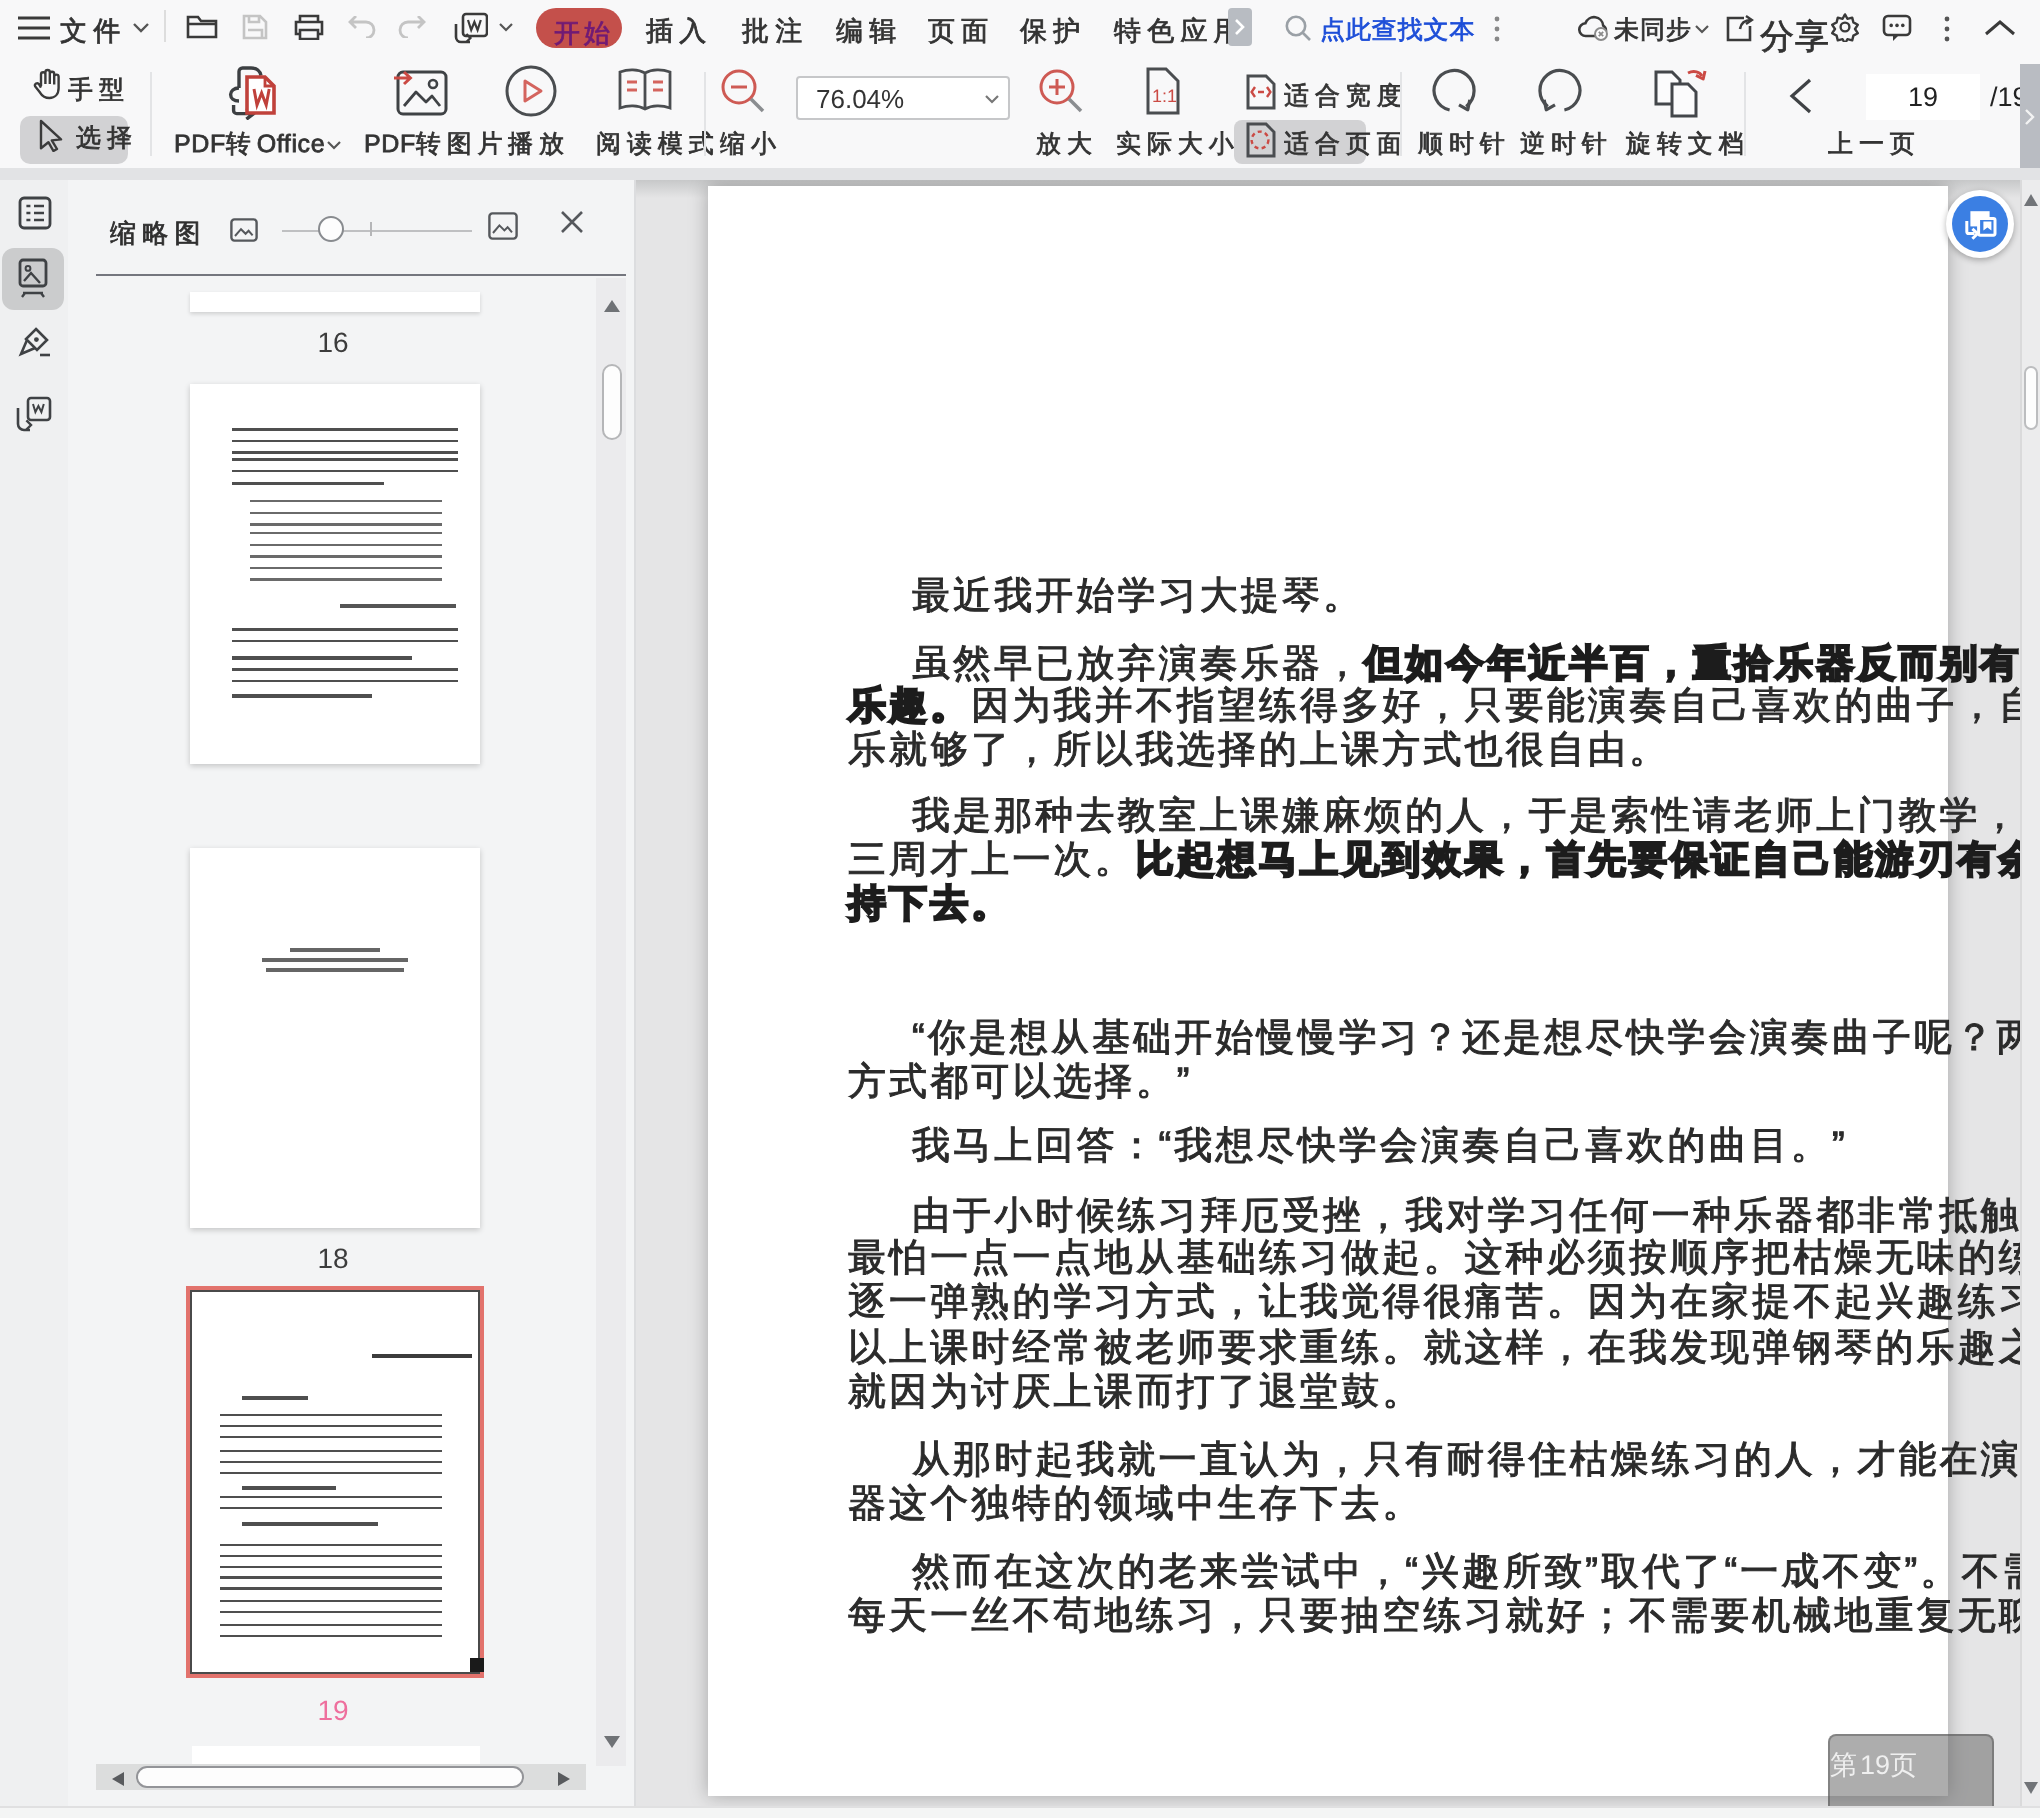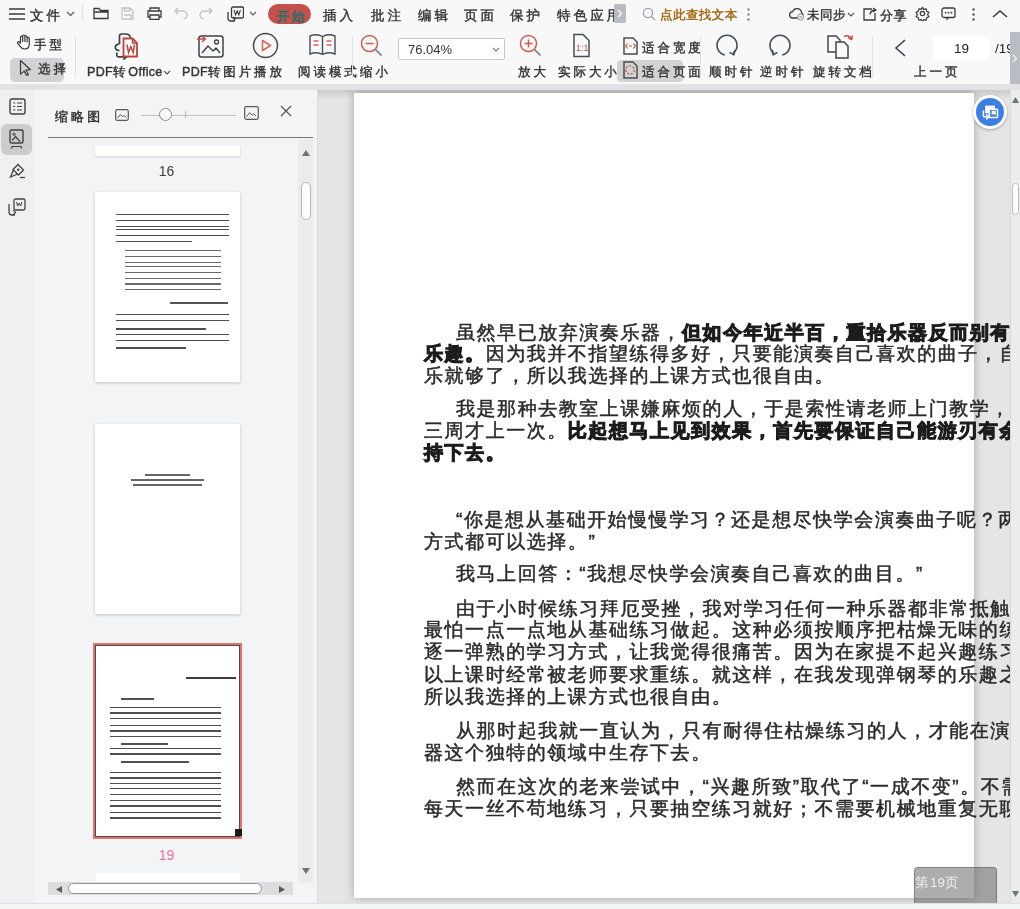--- a/index.html
+++ b/index.html
@@ -52,56 +52,56 @@
  <svg class="abs" style="left:227px;top:6px" width="17" height="16" viewBox="0 0 17 16">
       <rect x="4.5" y="1" width="12" height="11" rx="1.5" stroke="#3a3a3a" fill="none" stroke-width="1.3"></rect>
       <path d="M7 4l1.6 5 1.6-4 1.6 4L13.4 4" stroke="#3a3a3a" fill="none" stroke-width="1.1"></path>
       <path d="M1 6v6.5a2.5 2.5 0 0 0 2.5 2.5H8" stroke="#3a3a3a" fill="none" stroke-width="1.3"></path>
       <path d="M6.2 13l2 2-2 2" stroke="#3a3a3a" fill="none" stroke-width="1.2" transform="translate(0,-2)"></path>
     </svg>
  <svg class="abs" style="left:249px;top:11px" width="8" height="5" viewBox="0 0 8 5">
       <path d="M1 1l3 3 3-3" stroke="#555" fill="none" stroke-width="1.1"></path>
     </svg>
  <div class="abs" style="left:268px;top:4px;width:43px;height:20px;background:#c4504b;border-radius:10px"></div>
- <div class="menulab" style="left:277px;color:#0f766e;letter-spacing:2px;font-size:13px;top:8px">开始</div>
+ <div class="menulab" style="left:277px;color:#701a75;letter-spacing:2px;font-size:13px;top:8px">开始</div>
  <div class="menulab" style="left:323px">插入</div>
  <div class="menulab" style="left:371px">批注</div>
  <div class="menulab" style="left:418px">编辑</div>
  <div class="menulab" style="left:464px">页面</div>
  <div class="menulab" style="left:510px">保护</div>
  <div class="menulab" style="left:557px">特色应用</div>
  <div class="abs" style="left:614px;top:4px;width:12px;height:19px;background:#b8bcc2;border-radius:2px"></div>
  <svg class="abs" style="left:617px;top:9px" width="6" height="9" viewBox="0 0 6 9">
       <path d="M1 1l3.5 3.5L1 8" stroke="#fff" fill="none" stroke-width="1.3"></path>
     </svg>
  <svg class="abs" style="left:642px;top:7px" width="14" height="14" viewBox="0 0 14 14">
       <circle cx="6" cy="6" r="4.6" stroke="#9aa0a6" fill="none" stroke-width="1.3"></circle>
       <path d="M9.5 9.5L13 13" stroke="#9aa0a6" stroke-width="1.3"></path>
     </svg>
- <div class="menulab" style="left:660px;font-size:12.5px;color:#a16207;letter-spacing:0.45px">点此查找文本</div>
+ <div class="menulab" style="left:660px;font-size:12.5px;color:#1d4ed8;letter-spacing:0.45px">点此查找文本</div>
  <svg class="abs" style="left:747px;top:8px" width="3" height="13" viewBox="0 0 3 13">
       <circle cx="1.5" cy="1.5" r="1.2" fill="#888"></circle>
       <circle cx="1.5" cy="6.5" r="1.2" fill="#888"></circle>
       <circle cx="1.5" cy="11.5" r="1.2" fill="#888"></circle>
     </svg>
  <svg class="abs" style="left:789px;top:7px" width="17" height="14" viewBox="0 0 17 14">
       <path d="M4 11a3.2 3.2 0 0 1-.3-6.4A4.6 4.6 0 0 1 12.6 5.8 2.9 2.9 0 0 1 12 11z" stroke="#3a3a3a" fill="none" stroke-width="1.3"></path>
       <circle cx="11.5" cy="10" r="3" fill="#fbfbfc" stroke="#8a8a8a" stroke-width="1"></circle>
       <path d="M10.4 8.9l2.2 2.2M12.6 8.9l-2.2 2.2" stroke="#8a8a8a" stroke-width="0.9"></path>
     </svg>
  <div class="menulab" style="left:807px;font-size:12.5px;letter-spacing:0.5px">未同步</div>
  <svg class="abs" style="left:847px;top:12px" width="8" height="5" viewBox="0 0 8 5">
       <path d="M1 1l3 3 3-3" stroke="#555" fill="none" stroke-width="1.1"></path>
     </svg>
  <svg class="abs" style="left:862px;top:7px" width="15" height="14" viewBox="0 0 15 14">
       <path d="M10 2H2v11h11V6" stroke="#3a3a3a" fill="none" stroke-width="1.3"></path>
       <path d="M8 7.5C8.5 4.5 10.5 3 13.5 3" stroke="#3a3a3a" fill="none" stroke-width="1.3"></path>
       <path d="M11 1l3 2-3 2" stroke="#3a3a3a" fill="none" stroke-width="1.2"></path>
     </svg>
- <div class="menulab" style="left:880px;font-size:13px;letter-spacing:0.5px">分享</div>
+ <div class="menulab" style="left:880px;font-size:17px;letter-spacing:0.5px">分享</div>
  <svg class="abs" style="left:915px;top:6px" width="15" height="15" viewBox="0 0 15 15">
       <circle cx="7.5" cy="7.5" r="2.2" stroke="#3a3a3a" fill="none" stroke-width="1.2"></circle>
       <path d="M7.5 1.2l1.2 2.2 2.4-.6 .6 2.4 2.2 1.2-1.4 2.1 1.4 2.1-2.2 1.2-.6 2.4-2.4-.6-1.2 2.2-1.2-2.2-2.4 .6-.6-2.4-2.2-1.2 1.4-2.1-1.4-2.1 2.2-1.2 .6-2.4 2.4 .6z" stroke="#3a3a3a" fill="none" stroke-width="1.2" stroke-linejoin="round"></path>
     </svg>
  <svg class="abs" style="left:941px;top:7px" width="15" height="14" viewBox="0 0 15 14">
       <rect x="1" y="1" width="13" height="9.5" rx="2" stroke="#3a3a3a" fill="none" stroke-width="1.3"></rect>
       <path d="M5.5 10.5v3l3-3" fill="#3a3a3a"></path>
       <circle cx="4.6" cy="5.7" r="0.9" fill="#3a3a3a"></circle>
       <circle cx="7.5" cy="5.7" r="0.9" fill="#3a3a3a"></circle>
       <circle cx="10.4" cy="5.7" r="0.9" fill="#3a3a3a"></circle>
@@ -290,20 +290,21 @@
    <div class="abs" style="left:21px;top:122px;width:113px;height:11px;background:repeating-linear-gradient(#4f4f4f 0 1.3px,transparent 1.3px 5.8px)"></div>
    <div class="abs" style="left:21px;top:136px;width:90px;height:2px;background:#4f4f4f"></div>
    <div class="abs" style="left:21px;top:142px;width:113px;height:11px;background:repeating-linear-gradient(#4f4f4f 0 1.3px,transparent 1.3px 5.8px)"></div>
    <div class="abs" style="left:21px;top:155px;width:70px;height:2px;background:#4f4f4f"></div>
  </div>
  <div class="abs" style="left:61px;top:334px;width:145px;height:190px;background:#fff;box-shadow:0 1px 3px rgba(0,0,0,0.2)">
    <div class="abs" style="left:50px;top:50px;width:45px;height:2px;background:#666"></div>
    <div class="abs" style="left:36px;top:55px;width:73px;height:2px;background:#666"></div>
    <div class="abs" style="left:38px;top:60px;width:69px;height:2px;background:#666"></div>
  </div>
+ <div class="abs" style="left:0;top:531px;width:265px;text-align:center;font-size:14px;color:#3c3c3c">18</div>
  <div class="abs" style="left:59px;top:553px;width:149px;height:196px;background:#fff;border:2px solid #e2726c;box-shadow:inset 0 0 0 1px #4a4a4a">
    <div class="abs" style="left:91px;top:32px;width:50px;height:2px;background:#3c3c3c"></div>
    <div class="abs" style="left:26px;top:53px;width:33px;height:2px;background:#4f4f4f"></div>
    <div class="abs" style="left:15px;top:62px;width:111px;height:15px;background:repeating-linear-gradient(#4f4f4f 0 1.2px,transparent 1.2px 5.4px)"></div>
    <div class="abs" style="left:15px;top:80px;width:111px;height:15px;background:repeating-linear-gradient(#4f4f4f 0 1.2px,transparent 1.2px 5.4px)"></div>
    <div class="abs" style="left:26px;top:98px;width:47px;height:2px;background:#4f4f4f"></div>
    <div class="abs" style="left:15px;top:103px;width:111px;height:10px;background:repeating-linear-gradient(#4f4f4f 0 1.2px,transparent 1.2px 5.4px)"></div>
    <div class="abs" style="left:26px;top:116px;width:68px;height:2px;background:#4f4f4f"></div>
    <div class="abs" style="left:15px;top:127px;width:111px;height:26px;background:repeating-linear-gradient(#4f4f4f 0 1.2px,transparent 1.2px 5.4px)"></div>
    <div class="abs" style="left:15px;top:155px;width:111px;height:10px;background:repeating-linear-gradient(#4f4f4f 0 1.2px,transparent 1.2px 5.4px)"></div>
@@ -327,34 +328,35 @@
       <path d="M0 3.5L6 0v7z" fill="#595b5e"></path>
     </svg>
  <div class="abs" style="left:34px;top:793px;width:194px;height:11px;background:#fdfdfd;border:1px solid #939498;border-radius:6px"></div>
  <svg class="abs" style="left:245px;top:795.5px" width="6" height="7" viewBox="0 0 6 7">
       <path d="M6 3.5L0 0v7z" fill="#595b5e"></path>
     </svg>
 </div>
 <div id="docarea">
  <div class="abs" style="left:0;top:0;width:702px;height:9px;background:linear-gradient(#c7c8c9,rgba(0,0,0,0))"></div>
  <div class="page">
+  <div class="bl" style="left:102px;top:196px">最近我开始学习大提琴。</div>
   <div class="bl" style="left:102px;top:229.6px">虽然早已放弃演奏乐器，<b>但如今年近半百，重拾乐器反而别有一番</b></div>
   <div class="bl" style="left:70px;top:251.4px"><b>乐趣。</b>因为我并不指望练得多好，只要能演奏自己喜欢的曲子，自得其</div>
   <div class="bl" style="left:70px;top:273px">乐就够了，所以我选择的上课方式也很自由。</div>
   <div class="bl" style="left:102px;top:306px">我是那种去教室上课嫌麻烦的人，于是索性请老师上门教学，而且</div>
   <div class="bl" style="left:70px;top:327.8px">三周才上一次。<b>比起想马上见到效果，首先要保证自己能游刃有余地坚</b></div>
   <div class="bl" style="left:70px;top:349.6px"><b>持下去。</b></div>
   <div class="bl" style="left:102px;top:417.3px">“你是想从基础开始慢慢学习？还是想尽快学会演奏曲子呢？两种</div>
   <div class="bl" style="left:70px;top:439px">方式都可以选择。”</div>
   <div class="bl" style="left:102px;top:470.7px">我马上回答：“我想尽快学会演奏自己喜欢的曲目。”</div>
   <div class="bl" style="left:102px;top:505.7px">由于小时候练习拜厄受挫，我对学习任何一种乐器都非常抵触，我</div>
   <div class="bl" style="left:70px;top:527.3px">最怕一点一点地从基础练习做起。这种必须按顺序把枯燥无味的练习曲</div>
   <div class="bl" style="left:70px;top:549px">逐一弹熟的学习方式，让我觉得很痛苦。因为在家提不起兴趣练习，所</div>
   <div class="bl" style="left:70px;top:571.7px">以上课时经常被老师要求重练。就这样，在我发现弹钢琴的乐趣之前，</div>
-  <div class="bl" style="left:70px;top:594px">所以我选择的上课方式也很自由。</div>
+  <div class="bl" style="left:70px;top:594px">就因为讨厌上课而打了退堂鼓。</div>
   <div class="bl" style="left:102px;top:628.3px">从那时起我就一直认为，只有耐得住枯燥练习的人，才能在演奏乐</div>
   <div class="bl" style="left:70px;top:650px">器这个独特的领域中生存下去。</div>
   <div class="bl" style="left:102px;top:684px">然而在这次的老来尝试中，“兴趣所致”取代了“一成不变”。不需要</div>
   <div class="bl" style="left:70px;top:706px">每天一丝不苟地练习，只要抽空练习就好；不需要机械地重复无聊的基</div>
  </div>
  <div class="abs" style="left:655px;top:5px;width:34px;height:34px;background:#fff;border-radius:50%;box-shadow:0 1px 3px rgba(0,0,0,0.3)"></div>
  <div class="abs" style="left:658px;top:8px;width:28px;height:28px;background:#3b7fe3;border-radius:50%"></div>
  <svg class="abs" style="left:662px;top:12px" width="20" height="20" viewBox="0 0 20 20">
       <rect x="5.2" y="3.6" width="9.6" height="7.6" fill="#fff"></rect>
       <rect x="9.3" y="7.2" width="8.2" height="8.4" rx="0.8" fill="#3b7fe3" stroke="#fff" stroke-width="1.5"></rect>

